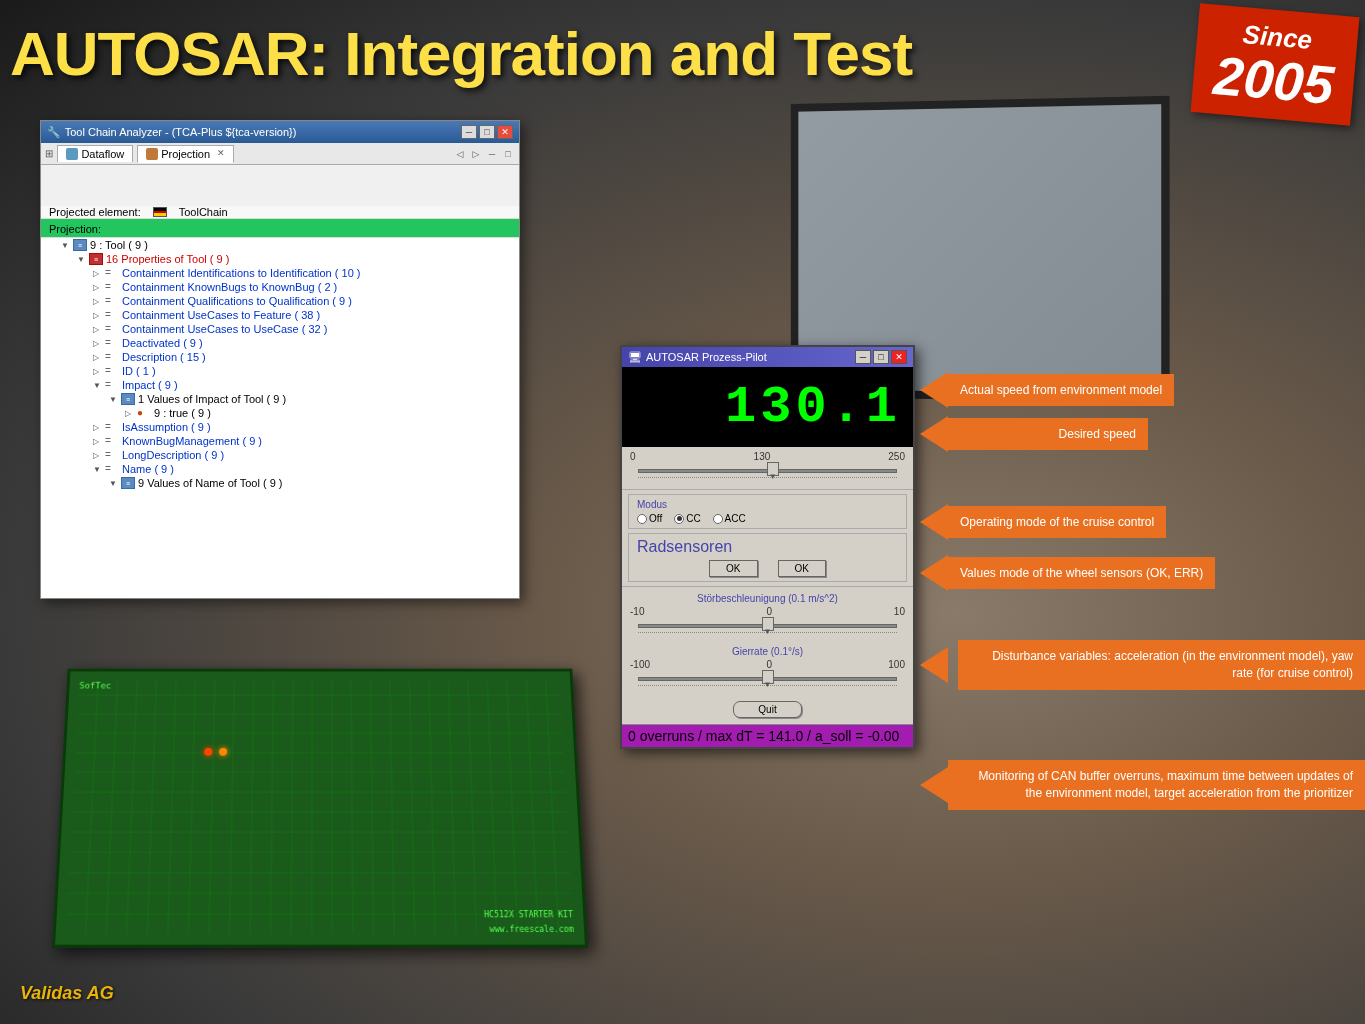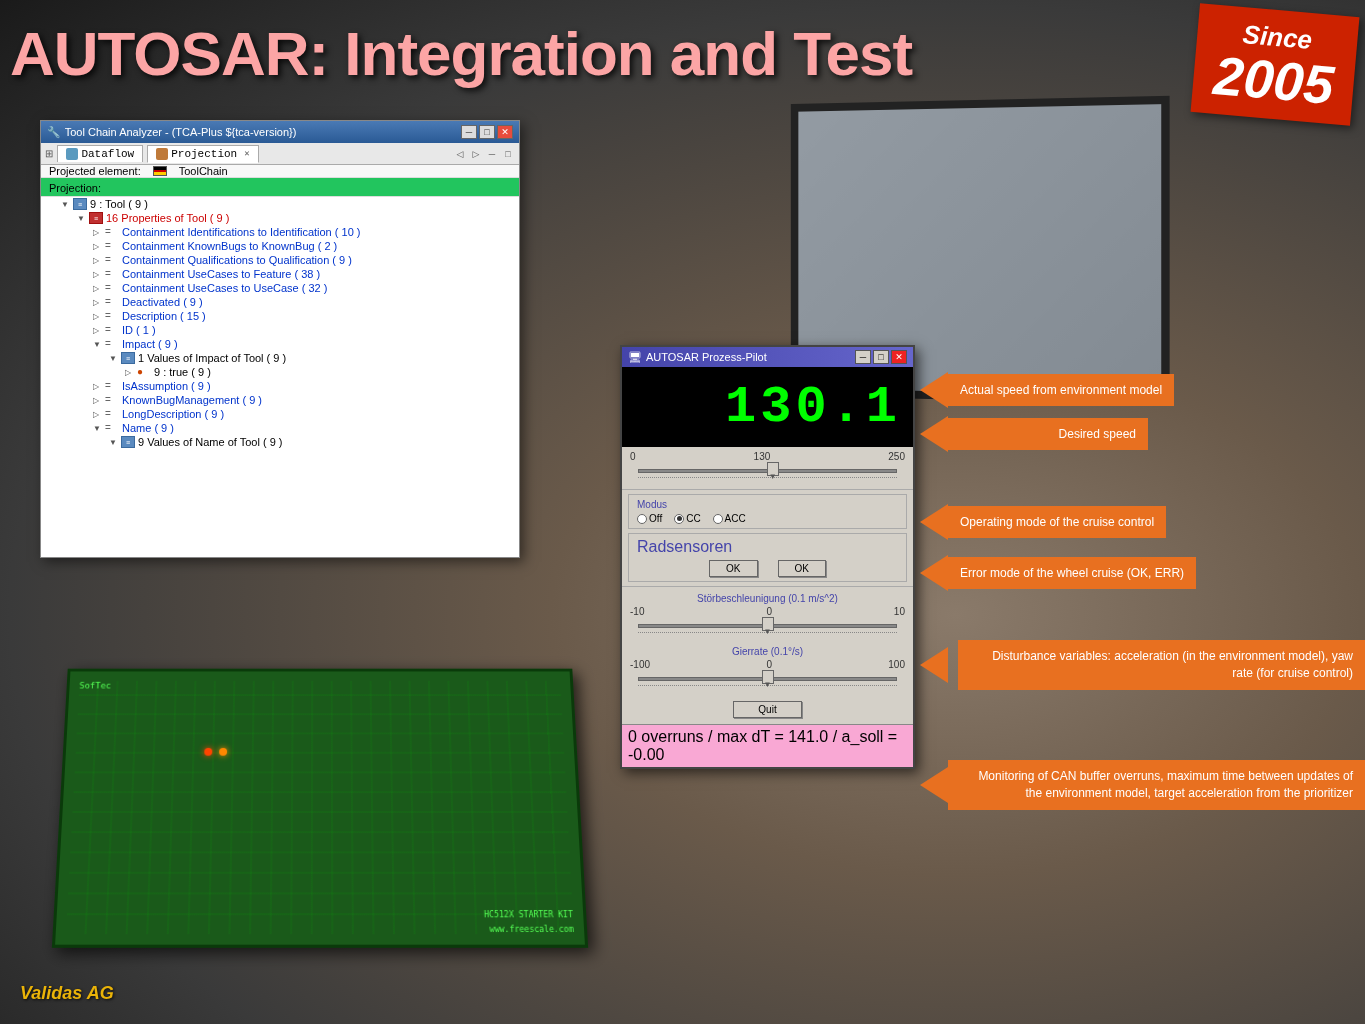--- a/index.html
+++ b/index.html
@@ -19,21 +19,21 @@
       background: radial-gradient(ellipse at 70% 60%, #8a7a6a 0%, #6a5a4a 30%, #3a3a3a 70%, #1a1a1a 100%);
     }
 
     
     .main-title {
       position: absolute;
       top: 18px;
       left: 10px;
       font-size: 62px;
       font-weight: 900;
-      color: #fca5a5;
+      color: #fde047;
       text-shadow: 3px 3px 6px rgba(0,0,0,0.8);
       letter-spacing: -1px;
       z-index: 10;
     }
 
     
     .since-badge {
       position: absolute;
       top: 10px;
       right: 10px;
@@ -125,21 +125,20 @@
     .tca-tab {
       background: #ffffff;
       border: 1px solid #aaa;
       border-bottom: none;
       padding: 2px 8px;
       font-size: 11px;
       cursor: pointer;
       display: flex;
       align-items: flex-start;
       gap: 3px;
-      font-family: Liberation Mono, monospace;
     }
     .tca-tab.active {
       background: #ffffff;
       border-bottom: 1px solid white;
       margin-bottom: -1px;
     }
     .tca-tab-icon {
       width: 12px;
       height: 12px;
       background: #3a7abf;
@@ -168,20 +167,21 @@
 
     
     .projected-element {
       padding: 0 8px;
       background: #f8f8f8;
       border-bottom: 1px solid #ddd;
       font-size: 11px;
       display: flex;
       align-items: center;
       gap: 12px;
+      margin-top: 41px;
     }
     .flag-icon {
       width: 14px;
       height: 10px;
       background: linear-gradient(to bottom, #000 33%, #cc0000 33%, #cc0000 66%, #ffcc00 66%);
       border: 1px solid #555;
       display: inline-block;
     }
 
     
@@ -422,24 +422,24 @@
       background: #d4d0c8;
       border: 1px solid #666;
       padding: 2px 16px;
       font-size: 10px;
       cursor: pointer;
       box-shadow: 1px 1px 0 #888;
     }
 
     
     .pilot-statusbar {
-      background: #f9a8d4;
+      background: #a21caf;
       border-top: 1px solid #888;
       padding: 3px 6px;
-      font-size: 16px;
+      font-size: 14px;
       color: #000;
     }
 
     
     .callout {
       position: absolute;
       z-index: 15;
       display: flex;
       align-items: center;
     }
@@ -820,21 +820,21 @@
     </div>
     <div class="slider-container">
       <div class="slider-track">
         <div class="slider-thumb" style="left:50%;"></div>
       </div>
       <div class="slider-dots"></div>
     </div>
   </div>
 
   <div style="text-align:center;padding:6px;">
-    <button class="ok-btn" style="padding:2px 24px;">Quit</button>
+    <button class="ok-btn" style="padding:2px 24px;border-radius:7px;">Quit</button>
   </div>
 
   <div class="pilot-statusbar">
     <span>0 overruns / max dT = 141.0 / a_soll = -0.00</span>
   </div>
 </div>
 
 <div class="callout" style="position:absolute;top:372px;left:920px;z-index:25;">
   <div class="callout-arrow"></div>
   <div class="callout-box">
@@ -852,21 +852,21 @@
 <div class="callout" style="position:absolute;top:504px;left:920px;z-index:25;">
   <div class="callout-arrow"></div>
   <div class="callout-box">
     <span>Operating mode of the cruise control</span>
   </div>
 </div>
 
 <div class="callout" style="position:absolute;top:555px;left:920px;z-index:25;">
   <div class="callout-arrow"></div>
   <div class="callout-box">
-    <span>Error mode of the wheel cruise (OK, ERR)</span>
+    <span>Values mode of the wheel sensors (OK, ERR)</span>
   </div>
 </div>
 
 <div class="callout" style="position:absolute;top:640px;left:920px;z-index:25;gap:10px;">
   <div class="callout-arrow"></div>
   <div class="callout-box">
     <span>Disturbance variables: acceleration (in the environment model), yaw rate (for cruise control)</span>
   </div>
 </div>
 

